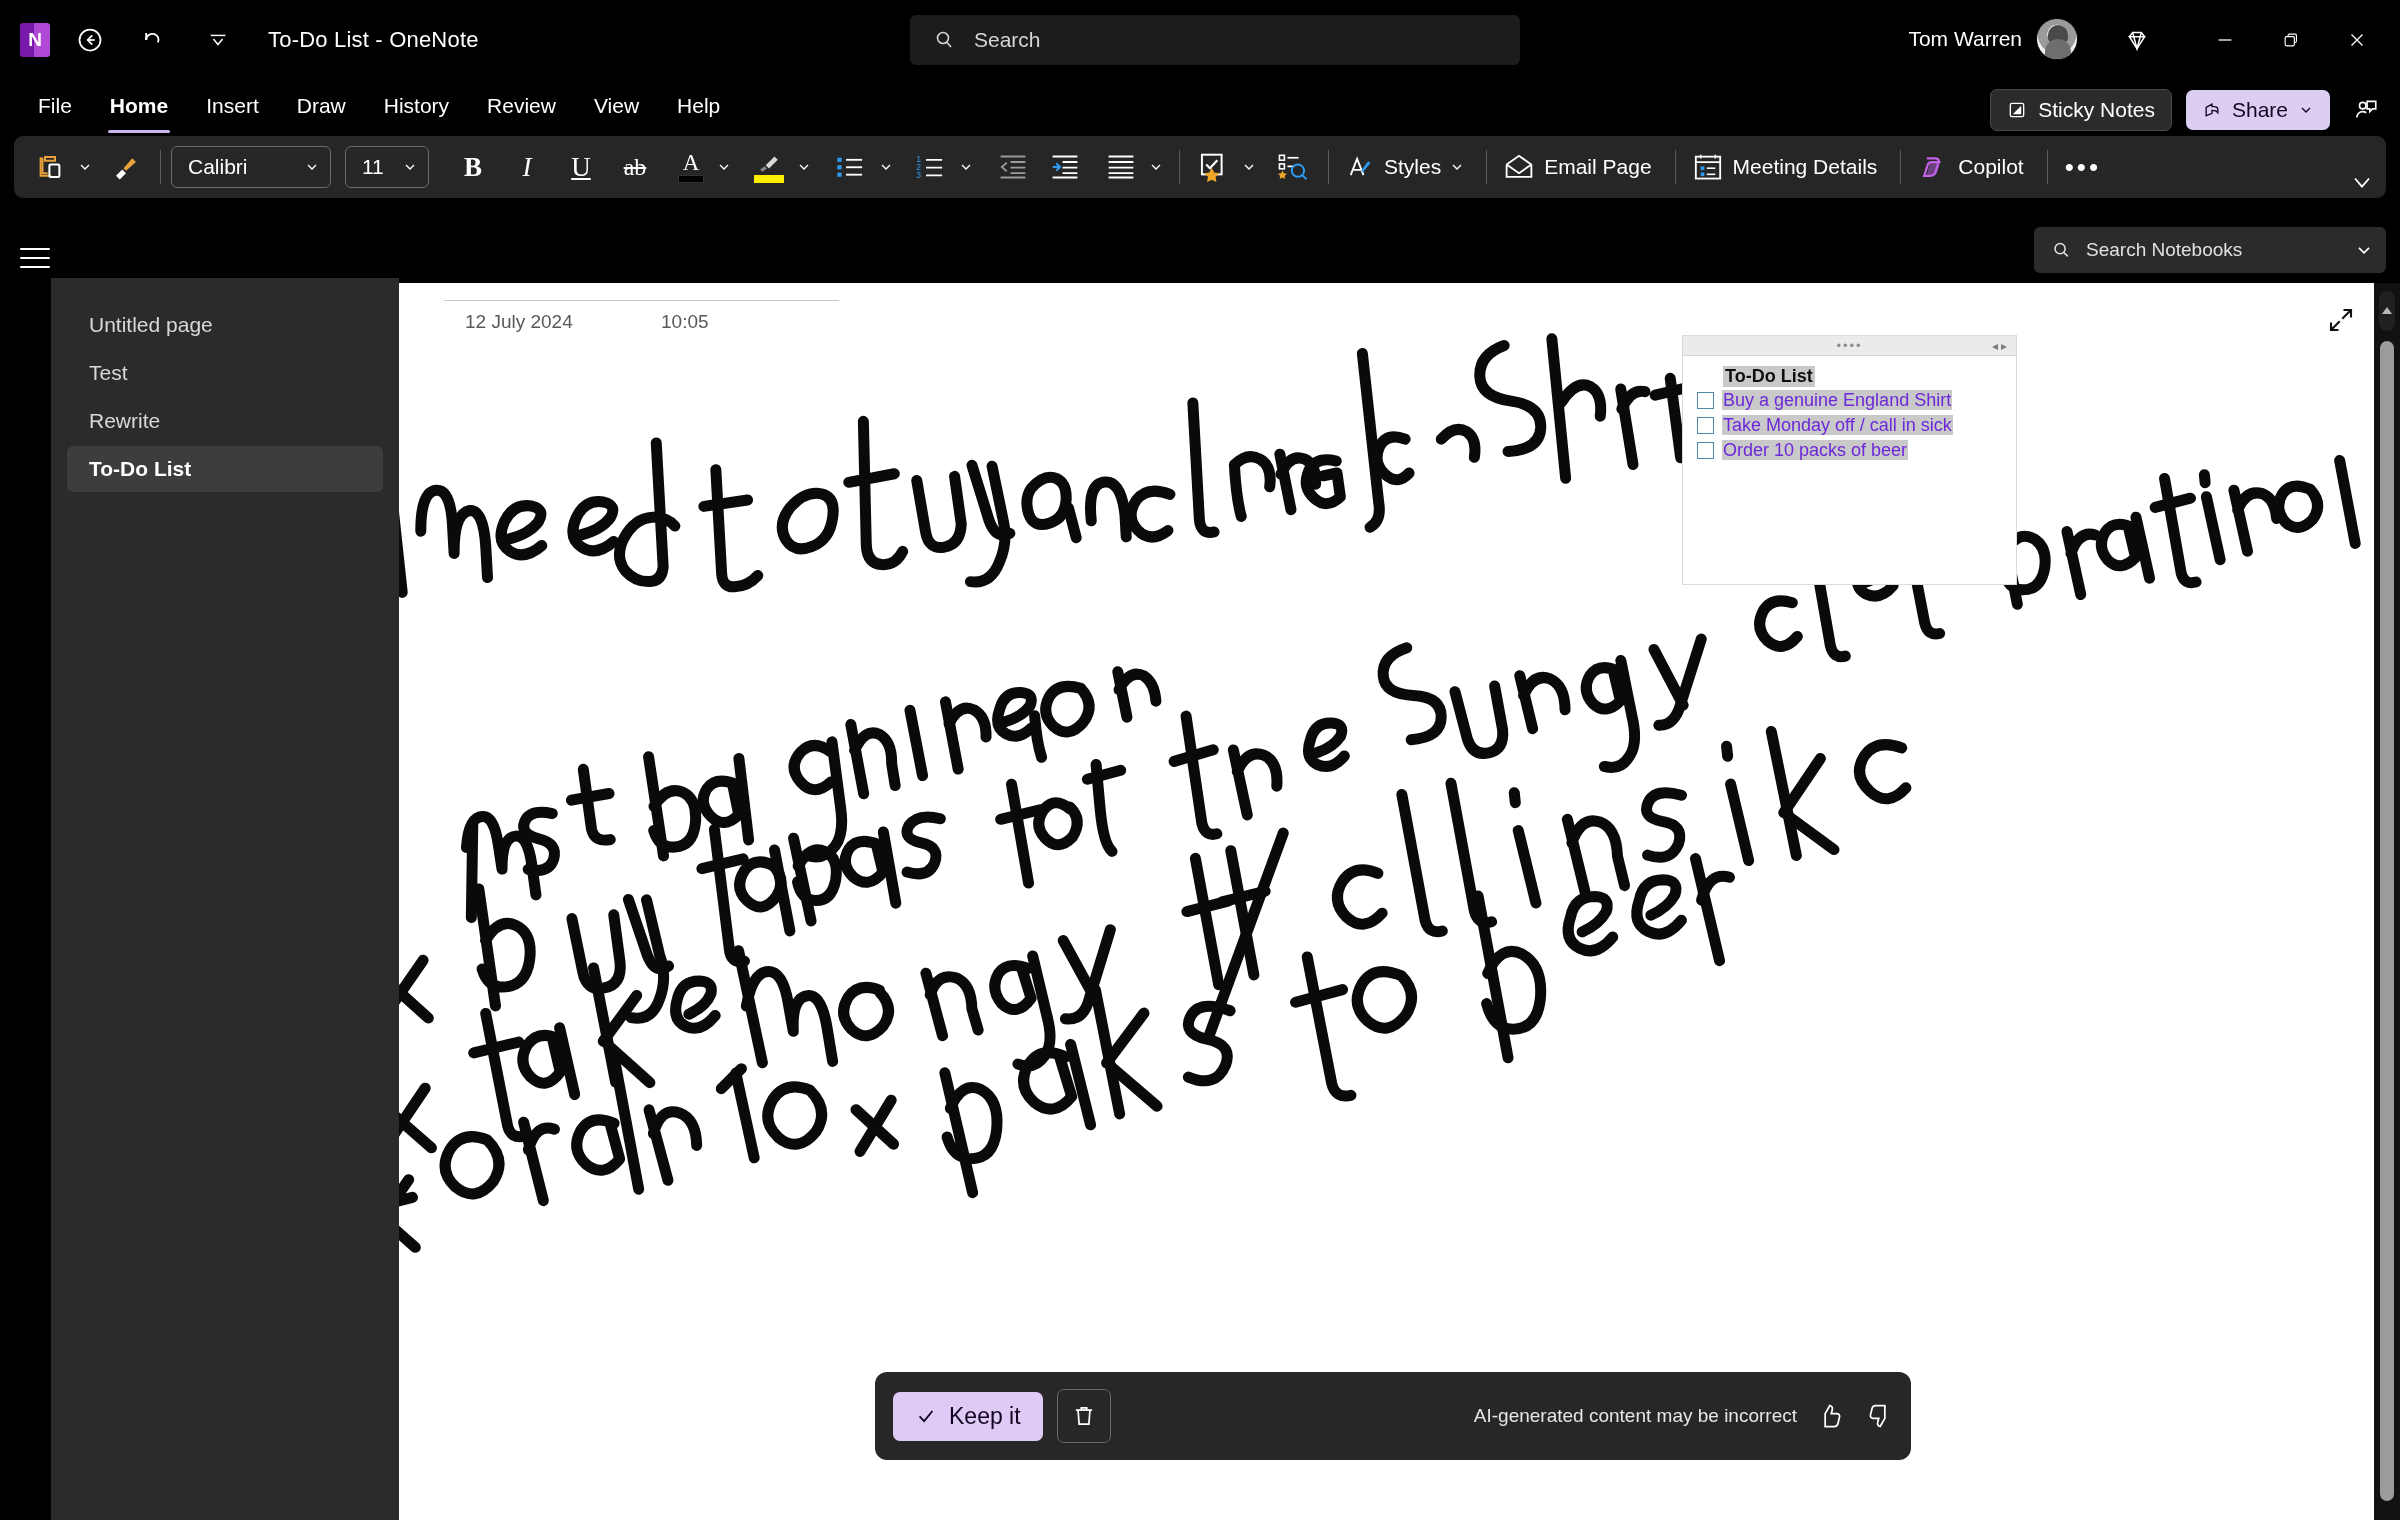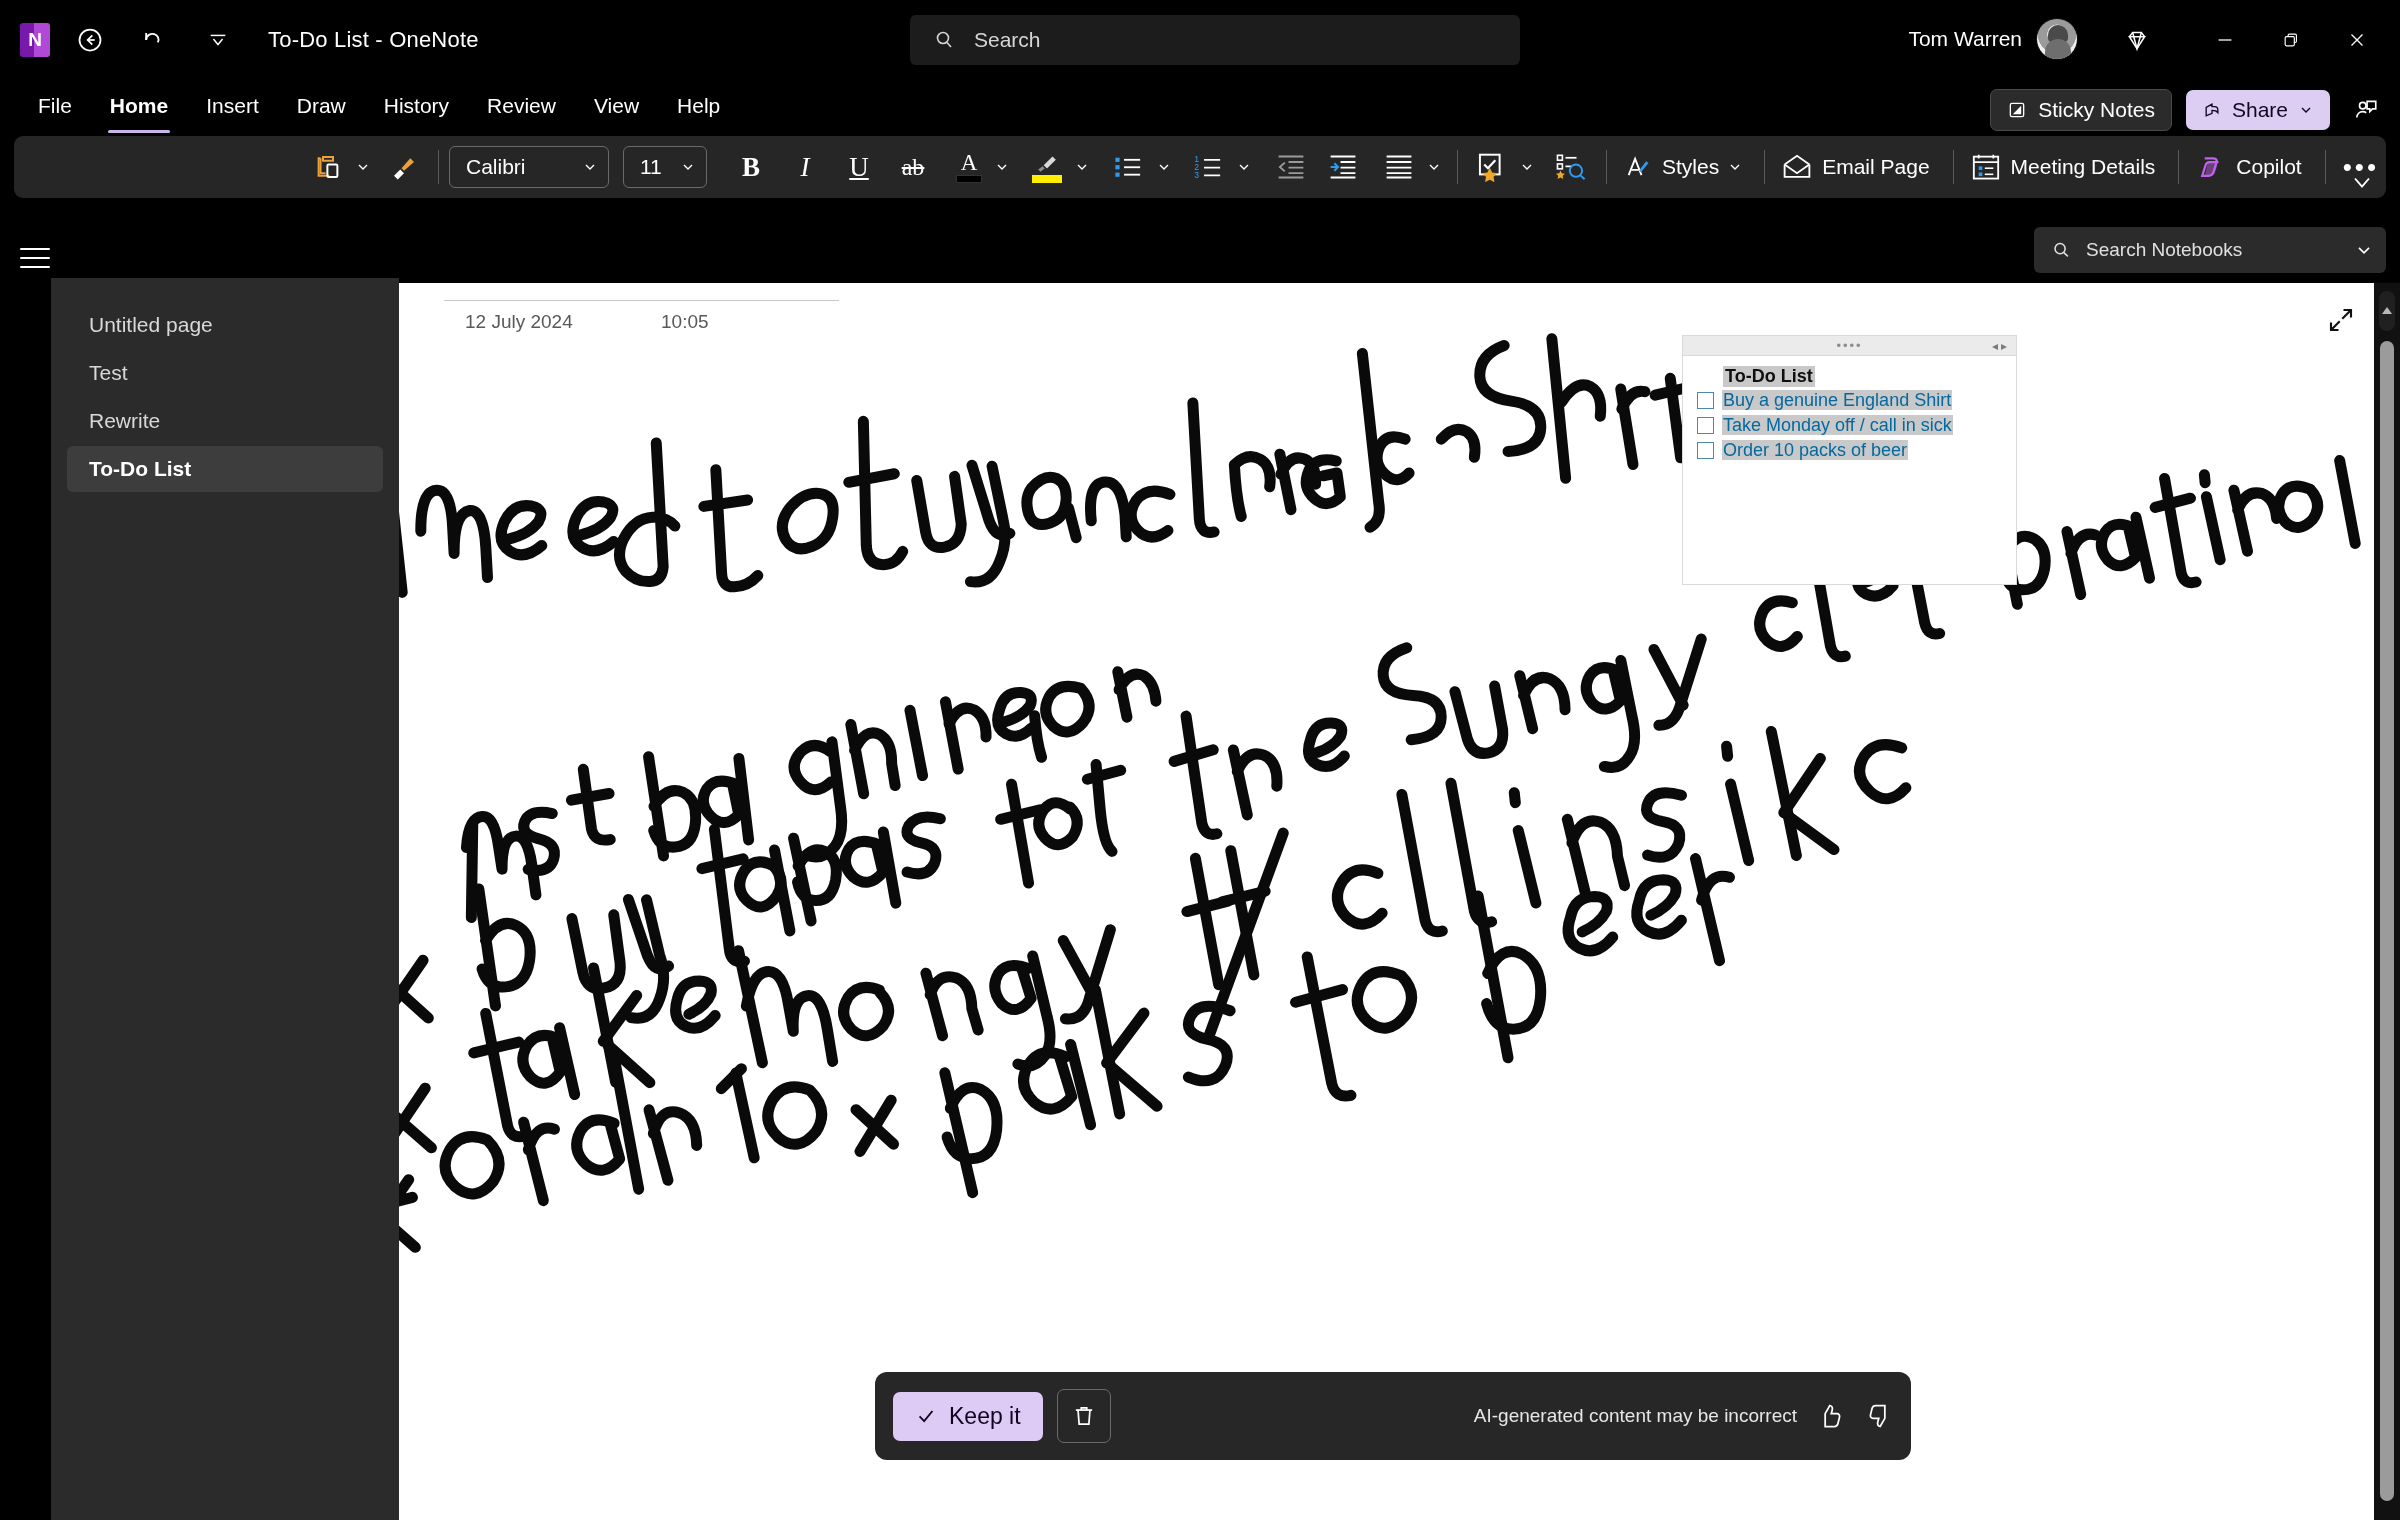--- a/index.html
+++ b/index.html
@@ -90,21 +90,21 @@
     display: flex; align-items: center; gap: 10px;
     background: #dccdf2; border-radius: 7px;
     padding: 8px 16px; color: #140520; font-size: 21px; white-space: nowrap;
   }
   #people-btn { color:#fff; width: 44px; height:44px; display:flex;align-items:center;justify-content:center;}
 
   
   #ribbon {
     position: absolute; left: 14px; top: 136px; width: 2372px; height: 62px;
     background: #262626; border-radius: 9px;
-    display: flex; align-items: center; justify-content: flex-end;
+    display: flex; align-items: center;
   }
   .rb { display: flex; align-items: center; height: 46px; color: #ffffff; }
   .rb-btn {
     display: flex; align-items: center; justify-content: center;
     height: 44px; min-width: 40px; padding: 0 7px; border-radius: 5px;
     color: #ffffff;
   }
   .rb-caret { width: 26px; display:flex; align-items:center; justify-content:center; }
   .rb-sep { width: 1px; height: 34px; background: #5a5a5a; margin: 0 10px; }
   .rb-combo {
@@ -184,21 +184,21 @@
   #note-title {
     font-family: "Liberation Sans", sans-serif; font-weight: bold; font-size: 18px;
     color: #0f0f0f; background: #c9c9c9; display: inline-block; padding: 0 2px; margin-left: 26px;
   }
   .todo-row { display: flex; align-items: flex-start; gap: 8px; margin-top: 2px; }
   .todo-box {
     width: 17px; height: 17px; border: 1px solid #4f88a8; background: #ffffff;
     flex: none; margin-top: 3px;
   }
   .todo-text {
-    font-size: 18px; color: #0369a1; line-height: 23px; max-width: 262px; text-align: right;
+    font-size: 18px; color: #6d28d9; line-height: 23px; max-width: 262px; text-align: right;
   }
   .todo-text span { background: #c9c9c9; padding: 0 1px; box-decoration-break: clone; -webkit-box-decoration-break: clone; }
 
   
   #vscroll {
     position: absolute; right: 0; top: 283px; width: 26px; height: 1237px; background: #111111;
   }
   #vscroll-up {
     position: absolute; left: 5px; top: 8px; width: 16px; height: 40px; border-radius: 8px;
     background: #202020; display: flex; align-items: center; justify-content: center;

